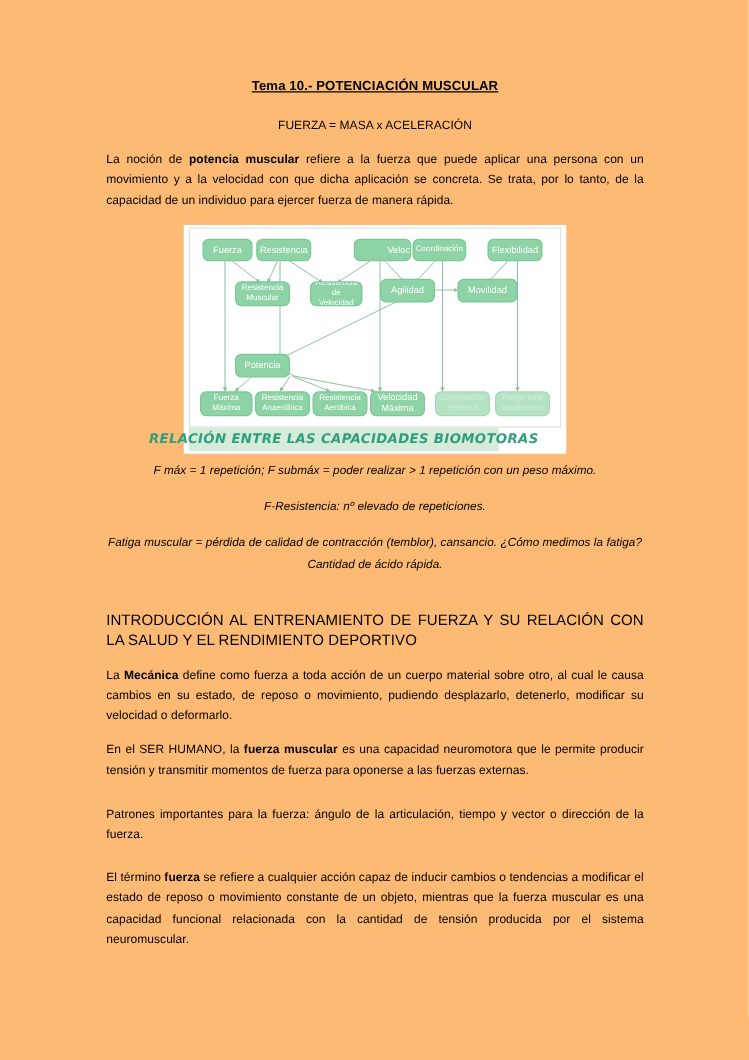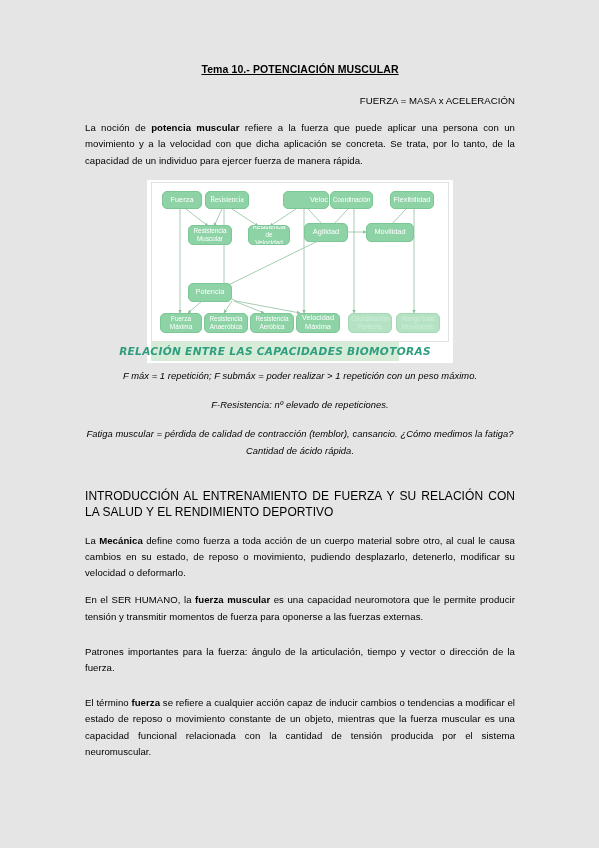--- a/index.html
+++ b/index.html
@@ -11,21 +11,21 @@
     height: 848px;
     background: #ffffff;
     font-family: "Liberation Sans", sans-serif;
     color: #000000;
     overflow: hidden;
   }
   .page {
     position: relative;
     width: 599px;
     height: 848px;
-    background: #e5e5e5;
+    background: #fdba74;
   }
   .content {
     position: absolute;
     left: 85px;
     top: 62px;
     width: 430px;
   }
 
   .doc-title {
     text-align: center;
@@ -38,21 +38,21 @@
   }
 
   p.body-text {
     font-size: 9.6px;
     line-height: 16.2px;
     margin: 0 0 11px 0;
     text-align: justify;
     letter-spacing: 0.05px;
   }
   p.body-text.nojust {
-    text-align: right;
+    text-align: center;
   }
   p.body-text b { font-weight: bold; }
 
   .spacer-sm { height: 8px; }
   .spacer-md { height: 17px; }
 
   
   .diagram-wrap {
     margin: 7px 0 4px 0;
     display: flex;
@@ -201,21 +201,21 @@
 
               <path d="M80,118 L72,130" marker-end="url(#ah)"></path>
               <path d="M82,118 L112,130" marker-end="url(#ah)"></path>
               <path d="M84,118 L148,130" marker-end="url(#ah)"></path>
 
               <path d="M72,112 L84,118"></path>
             </g>
           </svg>
 
           <div class="node lg" style="left:10px;  top:8px;  width:40px; height:18px;">Fuerza</div>
-          <div class="node lg" style="left:53px; top:8px;  width:44px; height:18px;font-family:Liberation Serif, serif;">Resistencia</div>
+          <div class="node lg" style="left:53px; top:8px;  width:44px; height:18px;">Resistencia</div>
           <div class="node lg" style="left:131px;top:8px;  width:42px; height:18px;padding-left:42px;">Velocidad</div>
           <div class="node" style="left:178px;top:8px;  width:43px; height:18px;">Coordinación</div>
           <div class="node lg" style="left:238px;top:8px;  width:44px; height:18px;">Flexibilidad</div>
 
           <div class="node" style="left:36px; top:42px; width:44px; height:20px;">Resistencia Muscular</div>
           <div class="node" style="left:96px; top:42px; width:42px; height:20px;">Resistencia de Velocidad</div>
           <div class="node lg" style="left:152px;top:40px; width:44px; height:19px;">Agilidad</div>
           <div class="node lg" style="left:214px;top:40px; width:48px; height:19px;">Movilidad</div>
 
           <div class="node lg" style="left:36px; top:100px; width:44px; height:19px;">Potencia</div>

